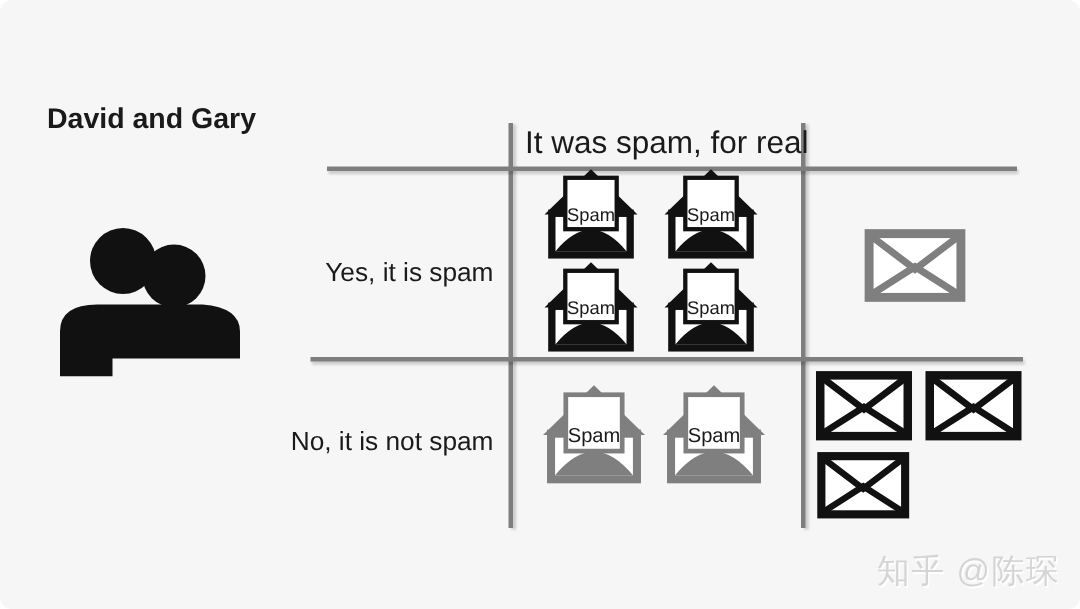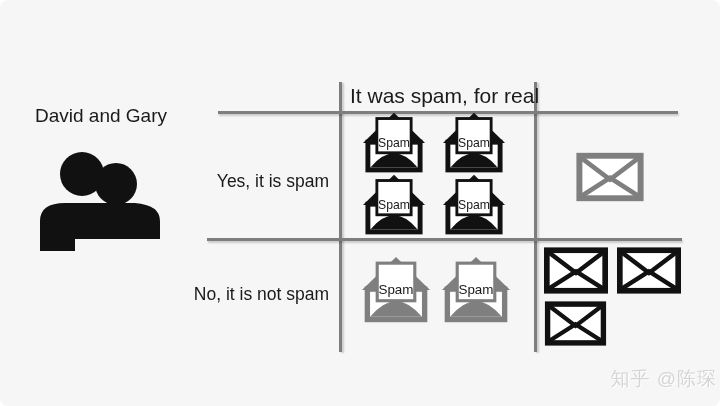--- a/index.html
+++ b/index.html
@@ -12,41 +12,41 @@
     font-family:"Liberation Sans", sans-serif;
     color:#1a1a1a;
   }
   .abs{position:absolute;}
 
   
   .title-block{
     left:12px;top:68px;width:178px;
     text-align:center;line-height:23px;font-size:19px;
   }
-  .title-line1{font-weight:400;margin-top:36px;}
+  .title-line1{font-weight:700;}
   .title-line2{font-weight:700;font-style:italic;}
 
   
   .people{left:38px;top:150px;width:124px;height:102px;}
 
   
   .gline{background:#7e7e7e;}
   .vline{width:3px;height:270px;top:82px;box-shadow:2px 1px 2px rgba(0,0,0,0.18);}
   .hline{height:3px;top:0;box-shadow:1px 2px 2px rgba(0,0,0,0.18);}
 
   
   .col-header{top:84px;font-size:21px;white-space:nowrap;text-align:center;}
   .row-header{left:183px;width:146px;text-align:right;font-size:17.5px;white-space:nowrap;}
 
   .env{display:block;width:100%;height:100%;}
   .black-ink{color:#111111;}
   .gray-ink{color:#7f7f7f;}
 
   .watermark{
-    right:3px;top:366px;font-size:19px;
+    right:13px;top:366px;font-size:22px;
     color:#d5d5d5;
     text-shadow:1px 1px 0 rgba(255,255,255,0.95);
     letter-spacing:1px;
   }
 </style>
 </head>
 <body>
 
 <svg width="0" height="0" style="position:absolute" aria-hidden="true">
   <defs>

